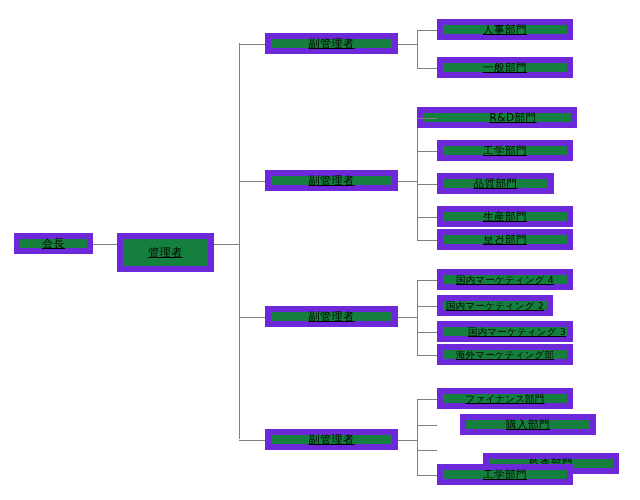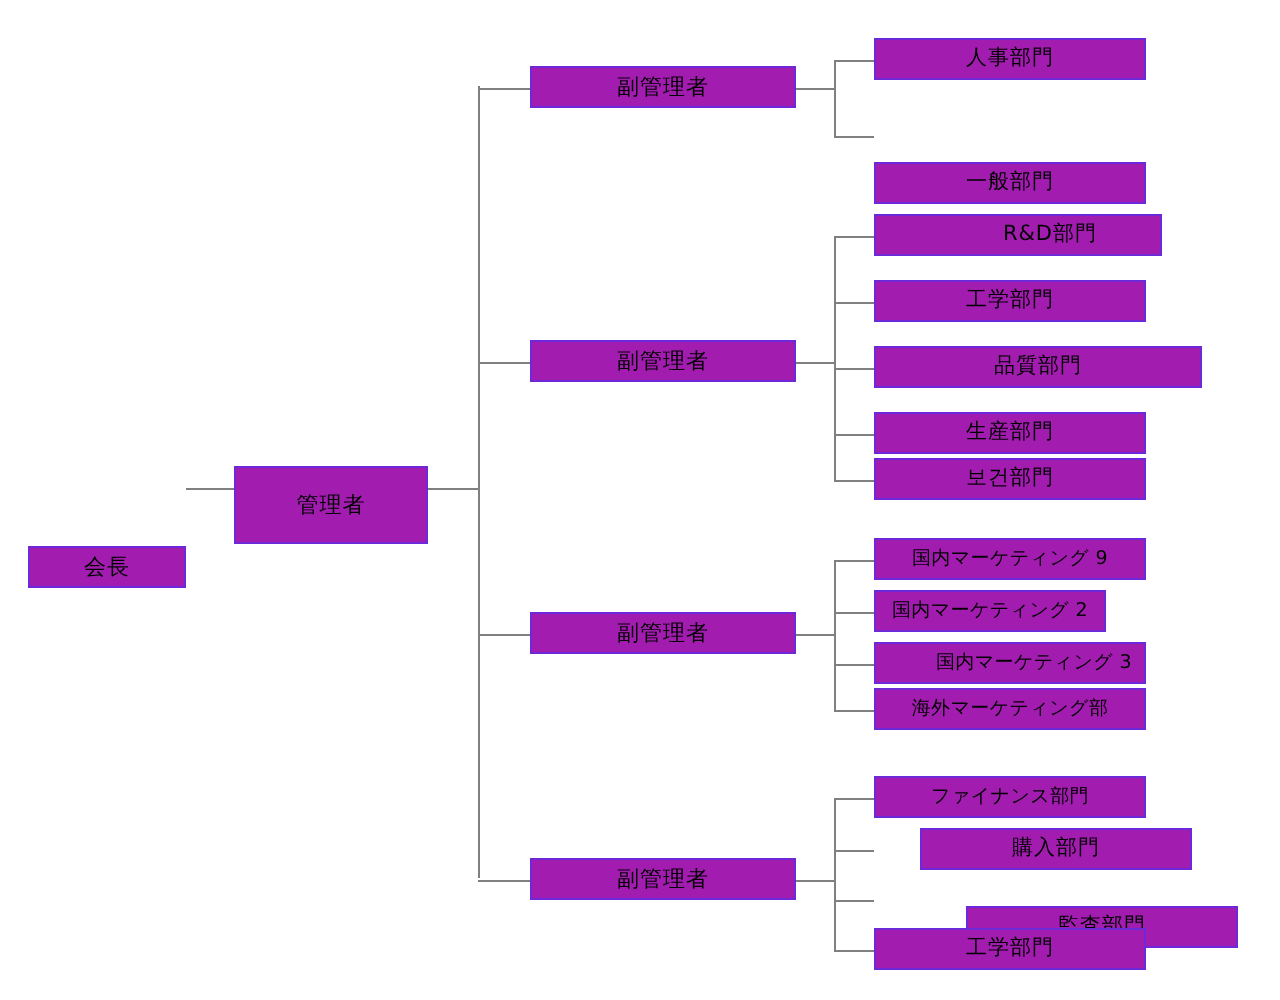--- a/index.html
+++ b/index.html
@@ -11,81 +11,82 @@
     position: relative;
     width: 640px;
     height: 500px;
     background: #ffffff;
     font-family: "DejaVu Sans", "Liberation Sans", sans-serif;
     overflow: hidden;
   }
   .node {
     position: absolute;
     box-sizing: border-box;
-    border: 1px solid #6d28d9;
-    background: #a21caf;
+    border: 6px solid #6d28d9;
+    background: #15803d;
     display: flex;
     align-items: center;
     justify-content: center;
     color: #000000;
     font-size: 11px;
     line-height: 1;
     letter-spacing: 0.5px;
     white-space: nowrap;
+    text-decoration: underline;
   }
   .node.leaf {
     font-size: 10.5px;
   }
   .node.small {
     font-size: 9.5px;
     letter-spacing: 0.2px;
   }
   .line {
     position: absolute;
     background: #808080;
   }
   .line.h { height: 1px; }
   .line.v { width: 1px; }
 </style>
 </head>
 <body>
 
 <div id="chart">
-    <div class="node" style="left: 14px; top: 233px; width: 79px; height: 21px; margin-top: 40px;">会長</div>
+    <div class="node" style="left: 14px; top: 233px; width: 79px; height: 21px;">会長</div>
     <div class="node" style="left: 117px; top: 233px; width: 97px; height: 39px;">管理者</div>
     <div class="line h" style="left: 93px; top: 244px; width: 24px;"></div>
     <div class="line h" style="left: 214px; top: 244px; width: 25px;"></div>
     <div class="line v" style="left: 239px; top: 43px; height: 396px;"></div>
     <div class="node" style="left: 265px; top: 33px; width: 133px; height: 21px;">副管理者</div>
     <div class="line h" style="left: 239px; top: 44px; width: 26px;"></div>
     <div class="line h" style="left: 398px; top: 44px; width: 19px;"></div>
     <div class="line v" style="left: 417px; top: 30px; height: 38px;"></div>
     <div class="node leaf" style="left: 437px; top: 19px; width: 136px; height: 21px;">人事部門</div>
     <div class="line h" style="left: 417px; top: 30px; width: 20px;"></div>
-    <div class="node leaf" style="left: 437px; top: 57px; width: 136px; height: 21px; margin-top: 24px;">一般部門</div>
+    <div class="node leaf" style="left: 437px; top: 57px; width: 136px; height: 21px;">一般部門</div>
     <div class="line h" style="left: 417px; top: 68px; width: 20px;"></div>
     <div class="node" style="left: 265px; top: 170px; width: 133px; height: 21px;">副管理者</div>
     <div class="line h" style="left: 239px; top: 181px; width: 26px;"></div>
     <div class="line h" style="left: 398px; top: 181px; width: 19px;"></div>
     <div class="line v" style="left: 417px; top: 118px; height: 122px;"></div>
-    <div class="node leaf" style="left: 437px; top: 107px; width: 144px; height: 21px; padding-left: 32px;">R&amp;D部門</div>
+    <div class="node leaf" style="left: 417px; top: 107px; width: 160px; height: 21px; padding-left: 32px;">R&amp;D部門</div>
     <div class="line h" style="left: 417px; top: 118px; width: 20px;"></div>
     <div class="node leaf" style="left: 437px; top: 140px; width: 136px; height: 21px;">工学部門</div>
     <div class="line h" style="left: 417px; top: 151px; width: 20px;"></div>
-    <div class="node leaf" style="left: 437px; top: 173px; width: 164px; height: 21px;">品質部門</div>
+    <div class="node leaf" style="left: 437px; top: 173px; width: 117px; height: 21px;">品質部門</div>
     <div class="line h" style="left: 417px; top: 184px; width: 20px;"></div>
     <div class="node leaf" style="left: 437px; top: 206px; width: 136px; height: 21px;">生産部門</div>
     <div class="line h" style="left: 417px; top: 217px; width: 20px;"></div>
     <div class="node leaf" style="left: 437px; top: 229px; width: 136px; height: 21px;">보건部門</div>
     <div class="line h" style="left: 417px; top: 240px; width: 20px;"></div>
     <div class="node" style="left: 265px; top: 306px; width: 133px; height: 21px;">副管理者</div>
     <div class="line h" style="left: 239px; top: 317px; width: 26px;"></div>
     <div class="line h" style="left: 398px; top: 317px; width: 19px;"></div>
     <div class="line v" style="left: 417px; top: 280px; height: 75px;"></div>
-    <div class="node small" style="left: 437px; top: 269px; width: 136px; height: 21px;">国内マーケティング 9</div>
+    <div class="node small" style="left: 437px; top: 269px; width: 136px; height: 21px;">国内マーケティング 4</div>
     <div class="line h" style="left: 417px; top: 280px; width: 20px;"></div>
     <div class="node small" style="left: 437px; top: 295px; width: 116px; height: 21px;">国内マーケティング 2</div>
     <div class="line h" style="left: 417px; top: 306px; width: 20px;"></div>
     <div class="node small" style="left: 437px; top: 321px; width: 136px; height: 21px; padding-left: 24px;">国内マーケティング 3</div>
     <div class="line h" style="left: 417px; top: 332px; width: 20px;"></div>
     <div class="node small" style="left: 437px; top: 344px; width: 136px; height: 21px;">海外マーケティング部</div>
     <div class="line h" style="left: 417px; top: 355px; width: 20px;"></div>
     <div class="node" style="left: 265px; top: 429px; width: 133px; height: 21px;">副管理者</div>
     <div class="line h" style="left: 239px; top: 440px; width: 26px;"></div>
     <div class="line h" style="left: 398px; top: 440px; width: 19px;"></div>

